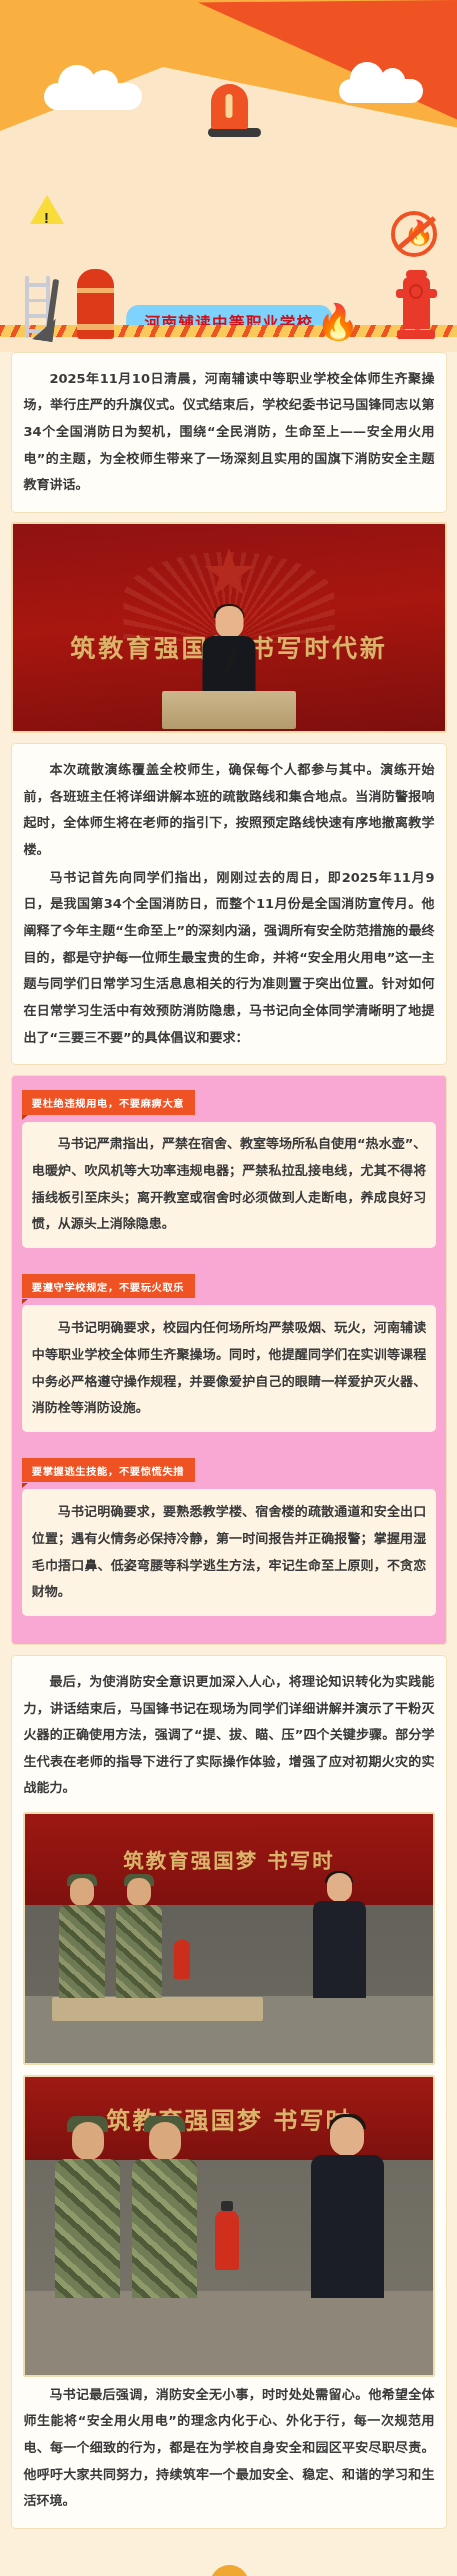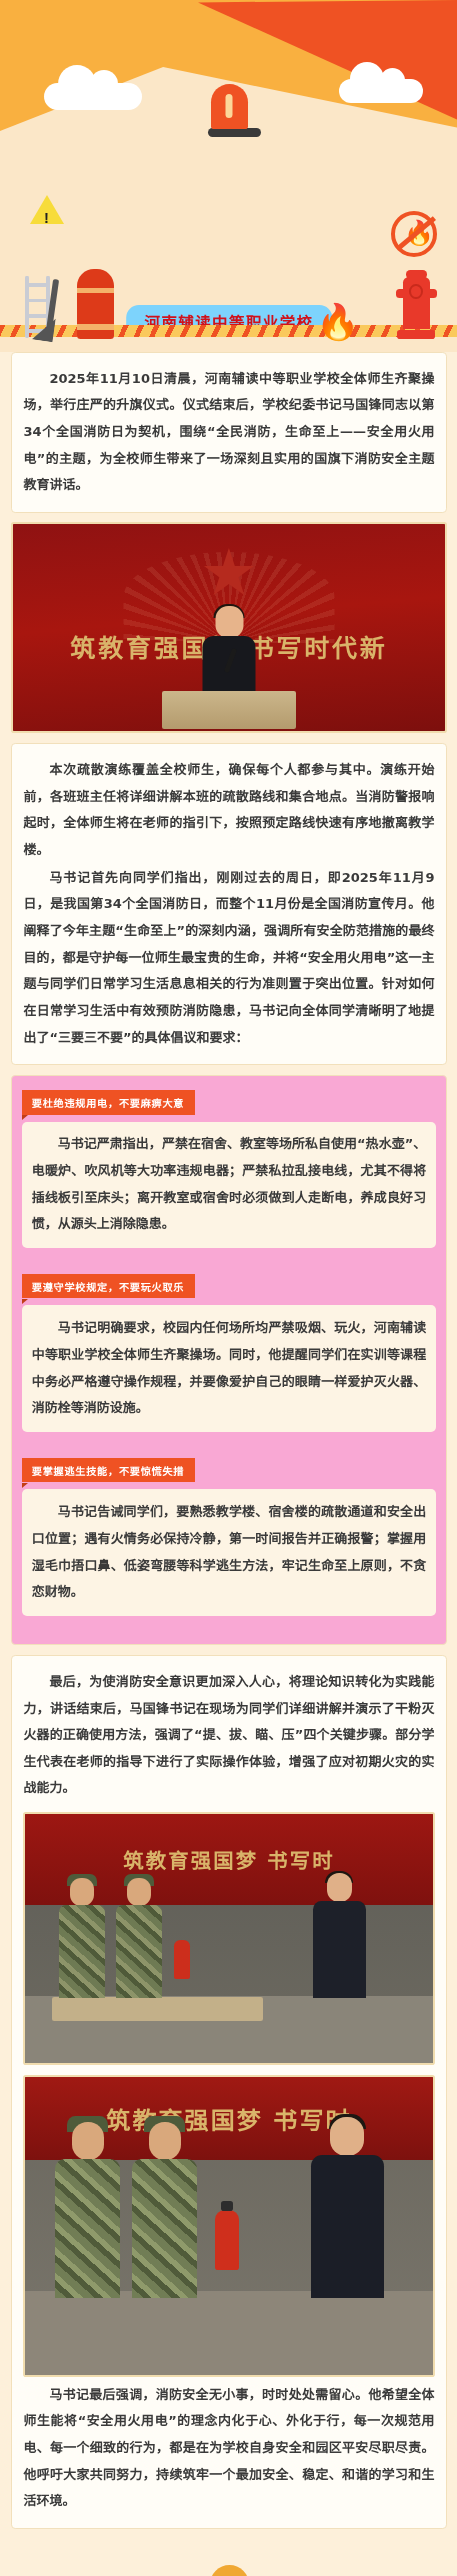--- a/index.html
+++ b/index.html
@@ -336,21 +336,21 @@
         <span class="sec-head">要遵守学校规定，不要玩火取乐</span>
       </div>
       <div class="sec-card">
         <p class="para">马书记明确要求，校园内任何场所均严禁吸烟、玩火，河南辅读中等职业学校全体师生齐聚操场。同时，他提醒同学们在实训等课程中务必严格遵守操作规程，并要像爱护自己的眼睛一样爱护灭火器、消防栓等消防设施。</p>
       </div>
 
       <div class="sec-head-wrap">
         <span class="sec-head">要掌握逃生技能，不要惊慌失措</span>
       </div>
       <div class="sec-card">
-        <p class="para">马书记告诫同学们，要熟悉教学楼、宿舍楼的疏散通道和安全出口位置；遇有火情务必保持冷静，第一时间报告并正确报警；掌握用湿毛巾捂口鼻、低姿弯腰等科学逃生方法，牢记生命至上原则，不贪恋财物。</p>
+        <p class="para">马书记明确要求，要熟悉教学楼、宿舍楼的疏散通道和安全出口位置；遇有火情务必保持冷静，第一时间报告并正确报警；掌握用湿毛巾捂口鼻、低姿弯腰等科学逃生方法，牢记生命至上原则，不贪恋财物。</p>
       </div>
     </div>
 
     <div class="card">
       <p class="para">最后，为使消防安全意识更加深入人心，将理论知识转化为实践能力，讲话结束后，马国锋书记在现场为同学们详细讲解并演示了干粉灭火器的正确使用方法，强调了“提、拔、瞄、压”四个关键步骤。部分学生代表在老师的指导下进行了实际操作体验，增强了应对初期火灾的实战能力。</p>
 
       <div class="photo photo-drill1" style="margin:9.8px 0">
         <div class="hall-banner">筑教育强国梦  书写时</div>
         <div class="floor"></div>
         <div class="table"></div>

